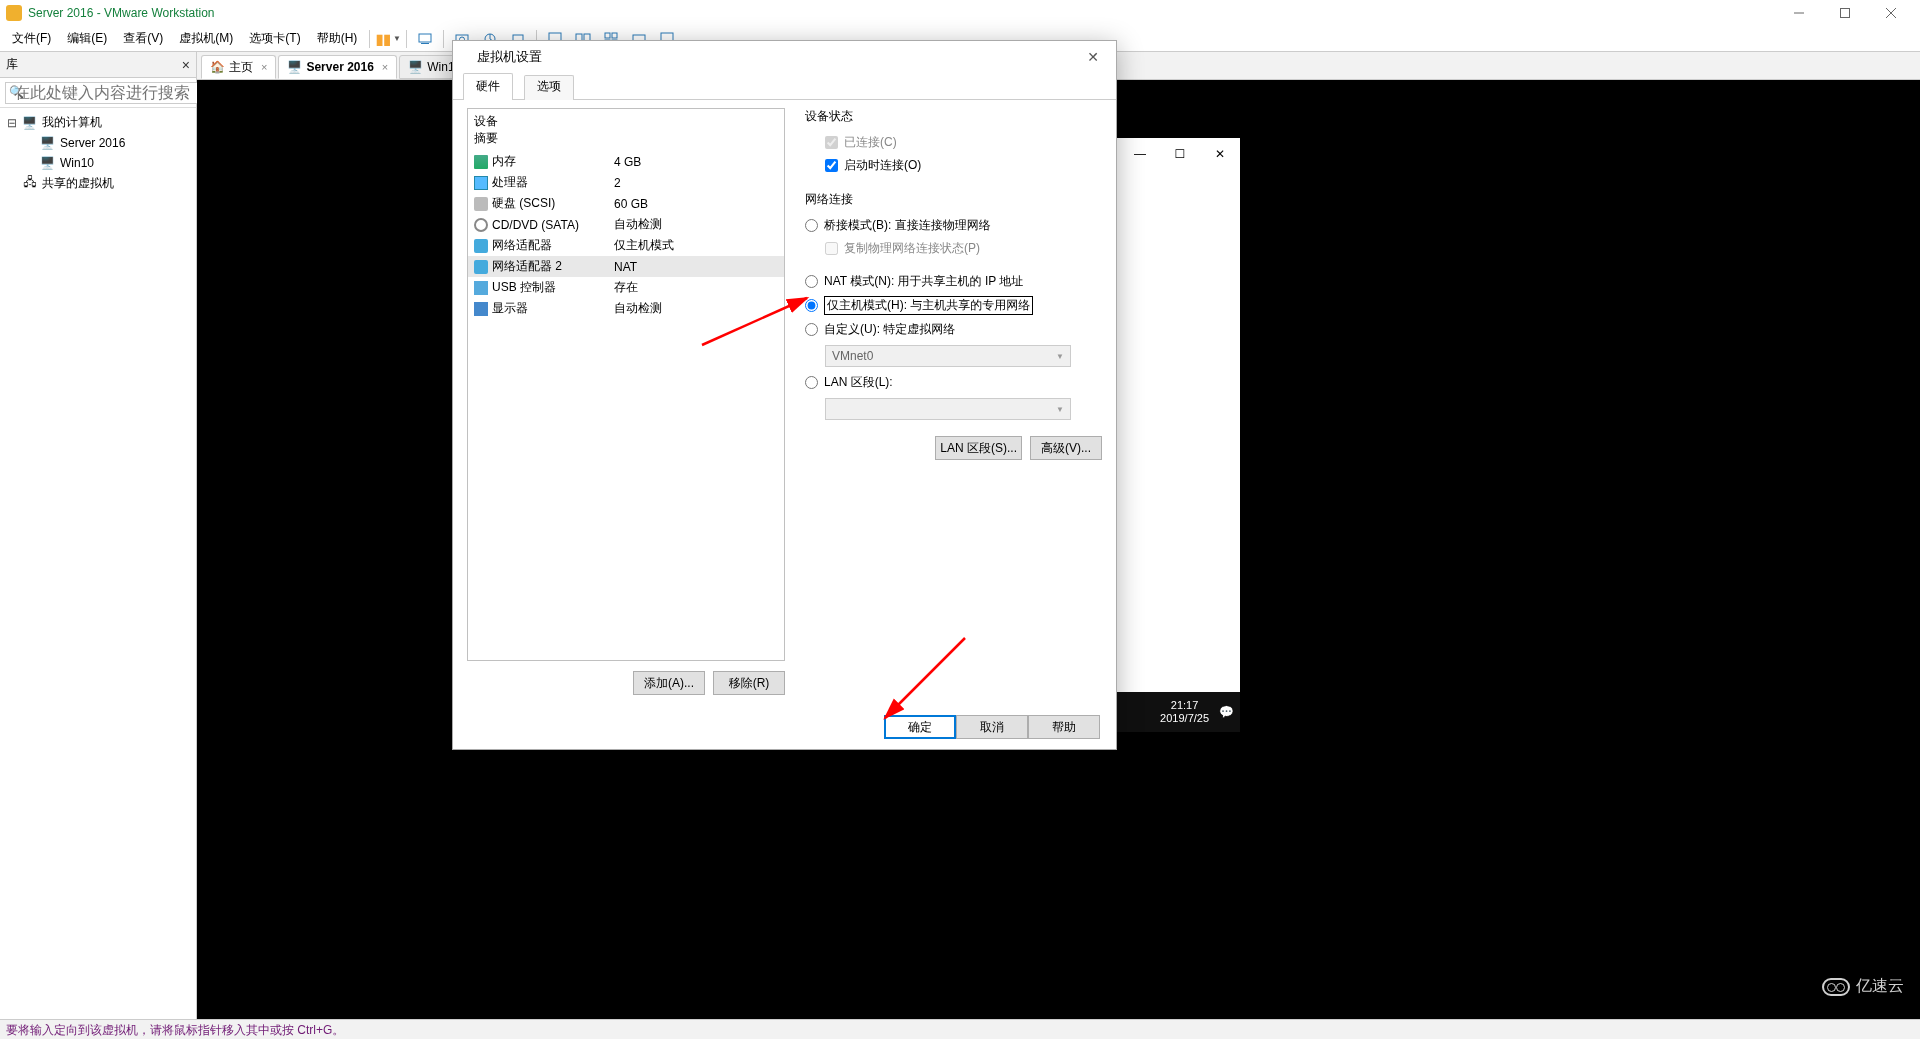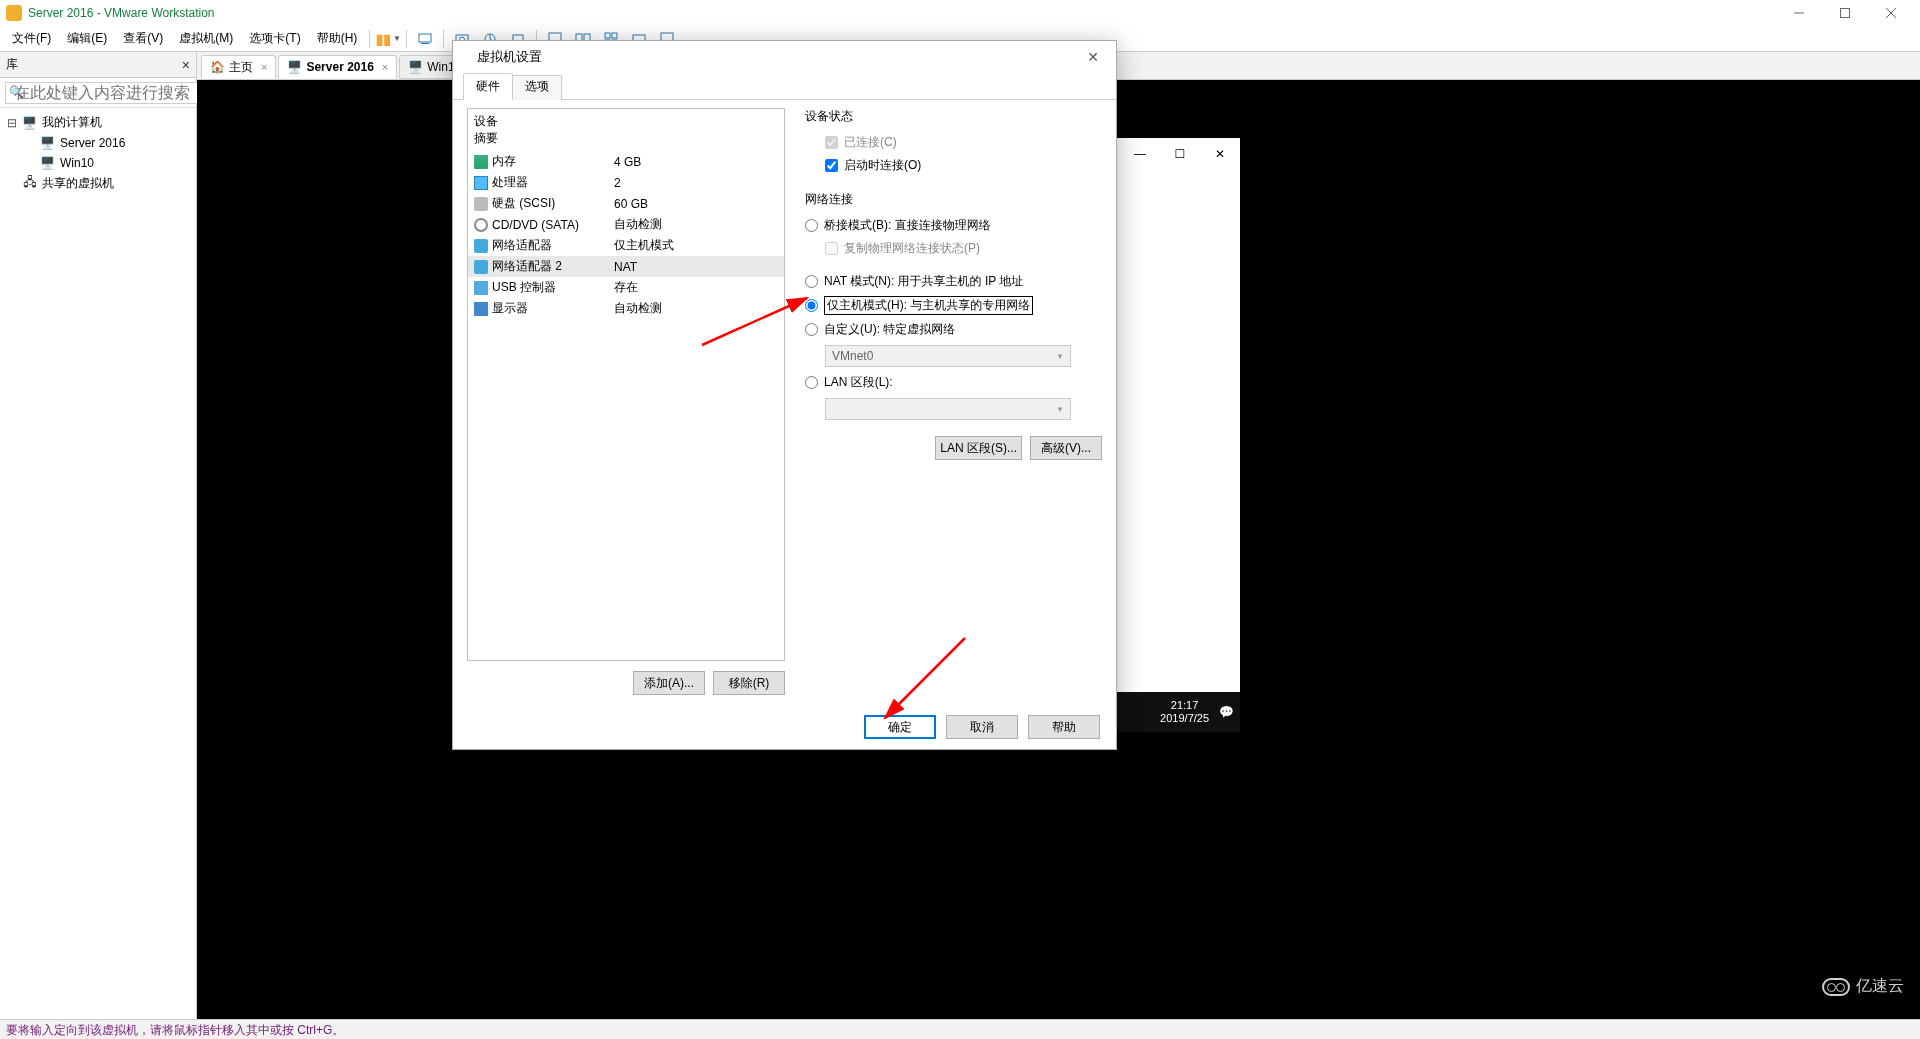--- a/index.html
+++ b/index.html
@@ -52,21 +52,21 @@
   .guest-taskbar{ position:absolute; top:692px; left:1116px; width:124px; height:40px; background:#101010; color:#fff; display:flex; align-items:center; justify-content:flex-end; padding-right:6px; gap:10px;}
   .guest-clock{ font-size:11px; text-align:center; line-height:13px;}
   
   
   .arrow{ position:absolute; pointer-events:none; }
   
   
   .dialog{ position:absolute; left:452px; top:40px; width:665px; height:710px; background:#fff; border:1px solid #aaa; box-shadow:0 5px 25px rgba(0,0,0,.3); display:flex; flex-direction:column;}
   .dlg-title{ height:32px; display:flex; align-items:center; justify-content:space-between; padding:0 8px 0 12px; font-size:13px;margin-left:12px;}
   .dlg-close{ width:30px; height:26px; display:flex; align-items:center; justify-content:center; font-size:14px; color:#555;}
-  .dlg-tabs{ height:26px; padding-left:10px; display:flex; gap:0;}
+  .dlg-tabs{ height:26px; padding-left:10px; display:flex; gap:12px;}
   .dlg-tab{ border:1px solid #ccc; border-bottom:none; padding:4px 12px; background:#fff; font-size:12px; border-radius:2px 2px 0 0; margin-bottom:-1px; z-index:2;}
   .dlg-tab + .dlg-tab{ margin-left:-1px;}
   .dlg-tab.inactive{ background:#f7f7f7; z-index:0; margin-top:2px; padding-top:2px;}
   .dlg-body{ flex:1; border-top:1px solid #ccc; padding:8px 14px 10px 14px; display:flex; gap:20px;}
   
   .dev-panel{ width:318px; display:flex; flex-direction:column;}
   .dev-list-box{ border:1px solid #c0c0c0; flex:1; }
   .dev-head{ display:flex; padding:4px 6px; font-size:12px;flex-direction:column;}
   .dev-head .c1{ width:140px;}
   .dev-row{ display:flex; padding:2px 6px; align-items:center; }
@@ -78,21 +78,21 @@
   .btn.primary{ border:2px solid #0078d7; background:#fff;}
   
   .net-panel{ flex:1; font-size:12px; }
   .grp-label{ color:#000; margin-bottom:6px; }
   .chk-row, .rad-row{ display:flex; align-items:center; padding:3px 0; gap:6px;}
   .chk-row input, .rad-row input{ margin:0;}
   .indent{ margin-left:20px;}
   .combo{ width:246px; height:22px; border:1px solid #ccc; background:#f0f0f0; color:#666; padding:0 6px; display:flex; align-items:center; justify-content:space-between; margin:4px 0 4px 20px;}
   .net-btns{ display:flex; justify-content:flex-end; gap:8px; margin-top:16px;}
   .highlight-box{ border:1px solid #000; padding:0 2px; display:inline;}
-  .dlg-footer{ height:44px; display:flex; justify-content:flex-end; align-items:center; gap:10px; padding:0 16px;}
+  .dlg-footer{ height:44px; display:flex; justify-content:flex-end; align-items:center; padding:0 16px;}
   
   
   .ico-mem{ background:linear-gradient(#4a8,#2a6); border-radius:1px;}
   .ico-cpu{ background:#5bf; border:1px solid #28a;}
   .ico-hdd{ background:#bbb; border-radius:2px;}
   .ico-cd{ border:2px solid #888; border-radius:50%; }
   .ico-net{ background:#4ad; border-radius:2px;}
   .ico-usb{ background:#5ad; }
   .ico-disp{ background:#48c; }
 

